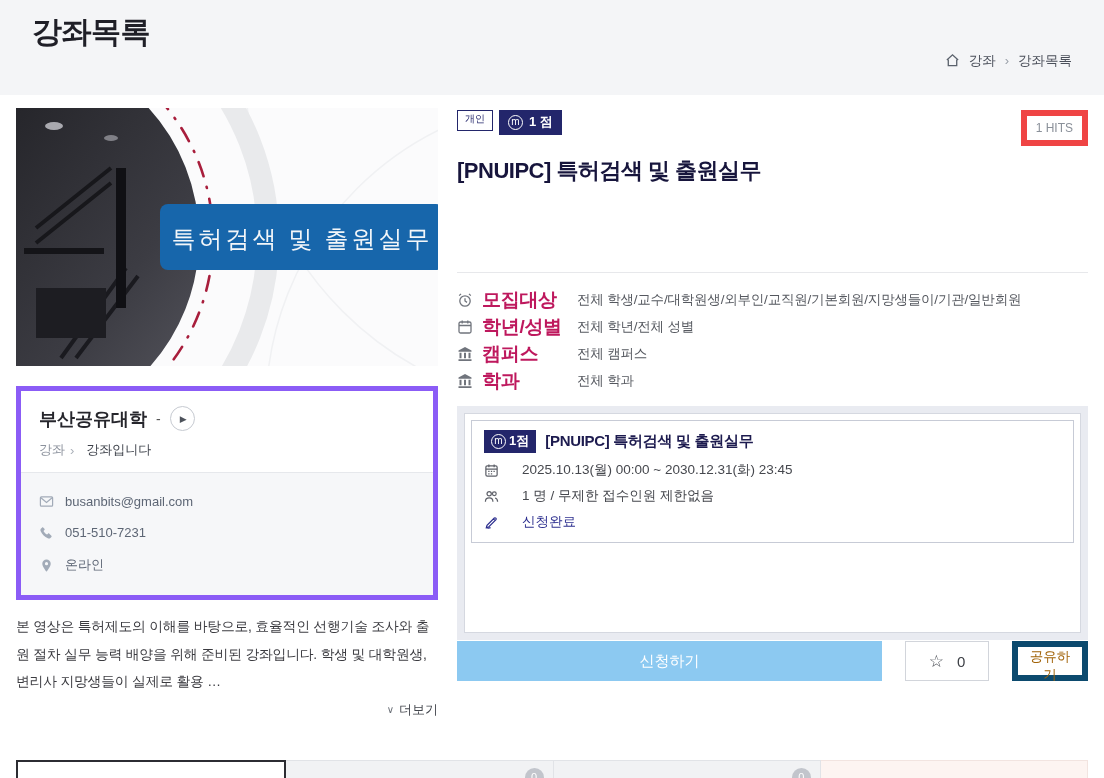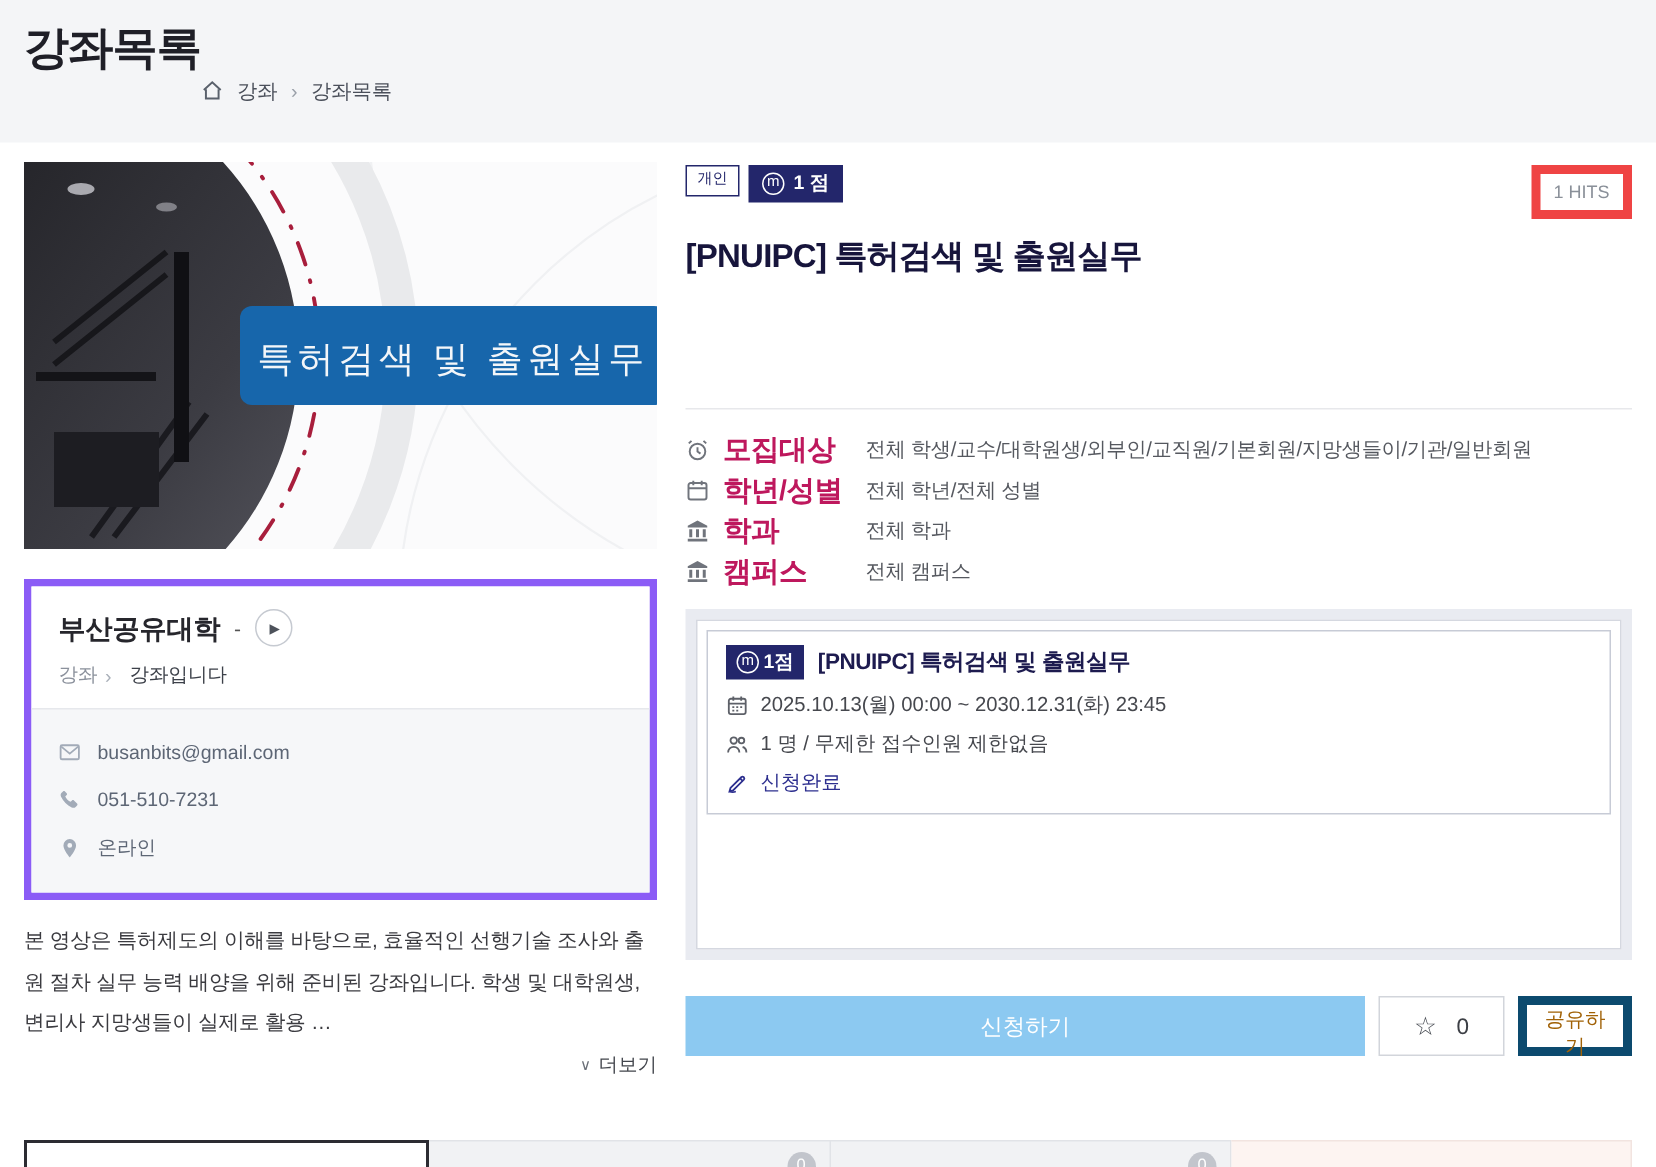--- a/index.html
+++ b/index.html
@@ -4,21 +4,21 @@
 <style>
   :root{
     --accent-navy:#23266b; --banner-blue:#1766ab; --apply-blue:#8cc9f1;
     --tab-red:#e4534b; --status-navy:#2d2f8f; --header-bg:#f4f5f7;
   }
   *{box-sizing:border-box}
   html,body{margin:0;padding:0}
   body{width:1104px;height:778px;background:#fff;font-family:"Liberation Sans",sans-serif;overflow:hidden;color:#333}
 
   
-  .header{height:95px;background:var(--header-bg);display:flex;padding:0 16px}
+  .header{height:95px;background:var(--header-bg);display:flex;justify-content:space-between;padding:0 32px}
   .page-title{font-size:30px;font-weight:bold;color:#1f1f27;margin-top:12px;letter-spacing:-0.5px}
   .breadcrumb{margin-top:26px;font-size:13.5px;color:#4a4f5a;display:flex;align-items:center;gap:9px}
   .breadcrumb .sep{color:#9aa0a9;font-size:13px}
   .crumb{cursor:pointer}
   .bc-home{width:15px;height:15px;color:#5a616c}
 
   
   .main{padding:13px 16px 0;display:flex;gap:19px}
   .left{width:422px;flex:none}
   .right{flex:1;min-width:0;padding-top:2px}
@@ -59,27 +59,27 @@
   .info-label{width:95px;margin-left:9px;font-weight:bold;font-size:19px;color:#be185d;letter-spacing:-0.3px}
   .info-value{color:#55585f;letter-spacing:-0.2px}
 
   
   .session-panel{margin-top:12px;background:#e9ebf1;padding:7px}
   .session-inner{background:#fff;border:1px solid #d5d8e0;height:220px;padding:6px}
   .session-item{border:1px solid #c7cbd6;background:#fff;padding:9px 12px 11px}
   .session-title-row{display:flex;align-items:center;gap:9px}
   .badge-navy.sm{padding:2px 7px 3px;font-size:13px;gap:3px}
   .session-title{font-size:15px;font-weight:bold;color:#1d1b4f;letter-spacing:-0.3px}
-  .session-row{display:flex;align-items:center;gap:8px;margin-top:8px;font-size:13.5px;color:#46484e}
+  .session-row{display:flex;align-items:center;gap:23px;margin-top:8px;font-size:13.5px;color:#46484e}
   .s-icon{width:15px;height:15px;color:#5d6068;flex:none}
   .session-status{color:var(--status-navy)}
   .session-status-row .s-icon{color:var(--status-navy)}
 
   
-  .actions{display:flex;gap:9px;margin-top:24px;height:40px}
+  .actions{display:flex;gap:23px;margin-top:1px;height:40px}
   .btn-apply{flex:1;background:var(--apply-blue);color:#fff;font-size:15px;border:none;cursor:pointer;font-family:inherit}
   .btn-fav{width:84px;background:#fff;border:1px solid #d2d5db;color:#3c3f45;display:flex;align-items:center;justify-content:center;gap:13px;font-size:15px;cursor:pointer;font-family:inherit}
   .btn-fav .star{font-size:17px;color:#4a4e55}
   .btn-share{width:76px;background:#fff;border:6px solid #0c4a6e;color:#a16207;font-size:13.5px;cursor:pointer;font-family:inherit}
 
   
   .tabbar{margin:41px 16px 0;display:flex;border-bottom:2px solid #2c2c32;height:66px}
   .tab{flex:1;display:flex;align-items:center;justify-content:center;position:relative;font-size:15px;background:#f1f2f4;border:1px solid #e1e3e7;border-left:none;color:#a6abb4;cursor:pointer;letter-spacing:-0.3px}
   .tab.active{background:#fff;border:2px solid #2c2c32;border-bottom:none;margin-bottom:-2px;color:#26262c;font-weight:bold;z-index:2}
   .tab.highlight{background:#fdf4f1;border-color:#f2e4e0;color:var(--tab-red)}
@@ -211,29 +211,29 @@
             <rect x="2" y="3" width="12" height="11" rx="1.5"></rect>
             <path d="M2 6.5h12M5.2 1.5v3M10.8 1.5v3"></path>
           </svg>
         <span class="info-label">학년/성별</span>
         <span class="info-value">전체 학년/전체 성별</span>
       </div>
       <div class="info-row">
         <svg class="i-icon" viewBox="0 0 16 16" fill="currentColor">
             <path d="M8 1 1.5 4.5v1.2h13V4.5zM2.5 6.8h2v5.4h-2zm4.5 0h2v5.4H7zm4.5 0h2v5.4h-2zM1.5 13.2h13V15h-13z"></path>
           </svg>
+        <span class="info-label">캠퍼스</span>
+        <span class="info-value">전체 캠퍼스</span>
+      </div>
+      <div class="info-row">
+        <svg class="i-icon" viewBox="0 0 16 16" fill="currentColor">
+            <path d="M8 1 1.5 4.5v1.2h13V4.5zM2.5 6.8h2v5.4h-2zm4.5 0h2v5.4H7zm4.5 0h2v5.4h-2zM1.5 13.2h13V15h-13z"></path>
+          </svg>
         <span class="info-label">학과</span>
         <span class="info-value">전체 학과</span>
-      </div>
-      <div class="info-row">
-        <svg class="i-icon" viewBox="0 0 16 16" fill="currentColor">
-            <path d="M8 1 1.5 4.5v1.2h13V4.5zM2.5 6.8h2v5.4h-2zm4.5 0h2v5.4H7zm4.5 0h2v5.4h-2zM1.5 13.2h13V15h-13z"></path>
-          </svg>
-        <span class="info-label">캠퍼스</span>
-        <span class="info-value">전체 캠퍼스</span>
       </div>
     </div>
 
     <div class="session-panel">
       <div class="session-inner">
         <div class="session-item">
           <div class="session-title-row">
             <span class="badge-navy sm">
               <span class="m-circle">m</span>
               <span>1점</span>

